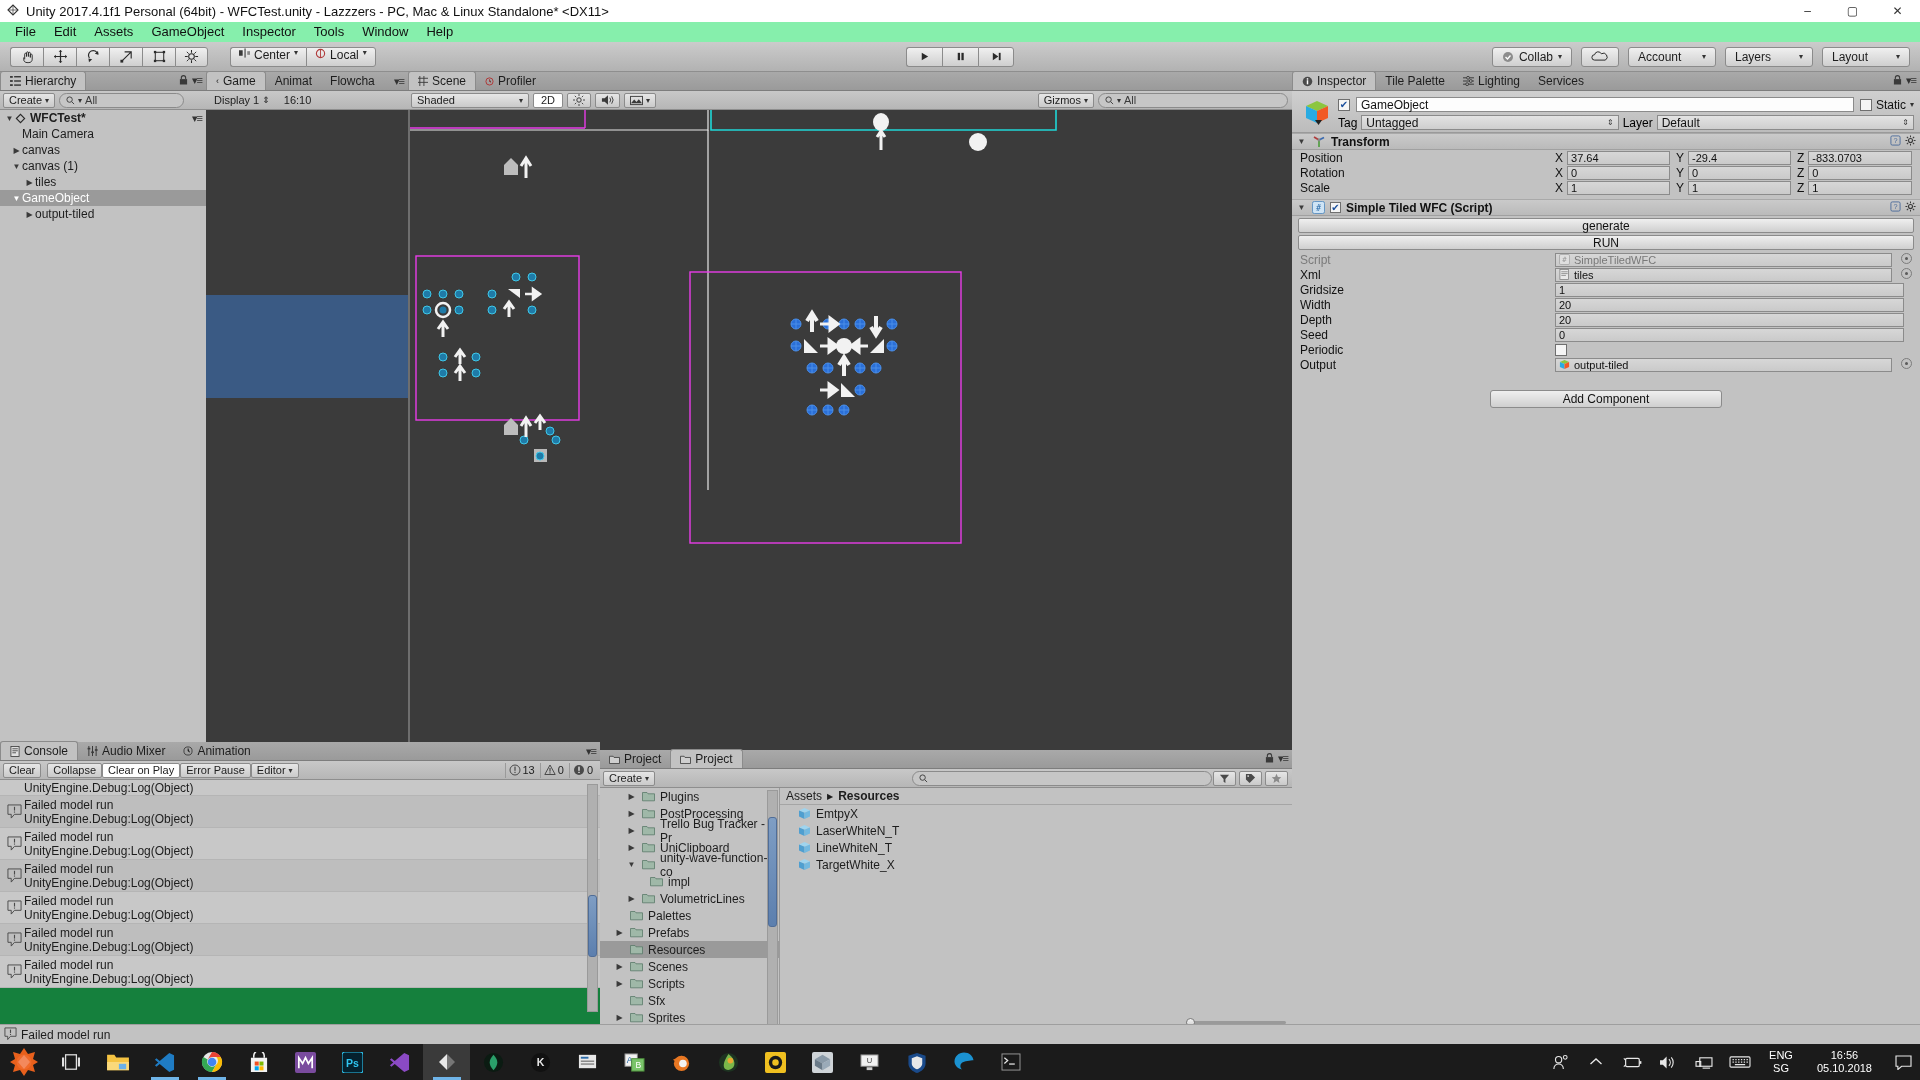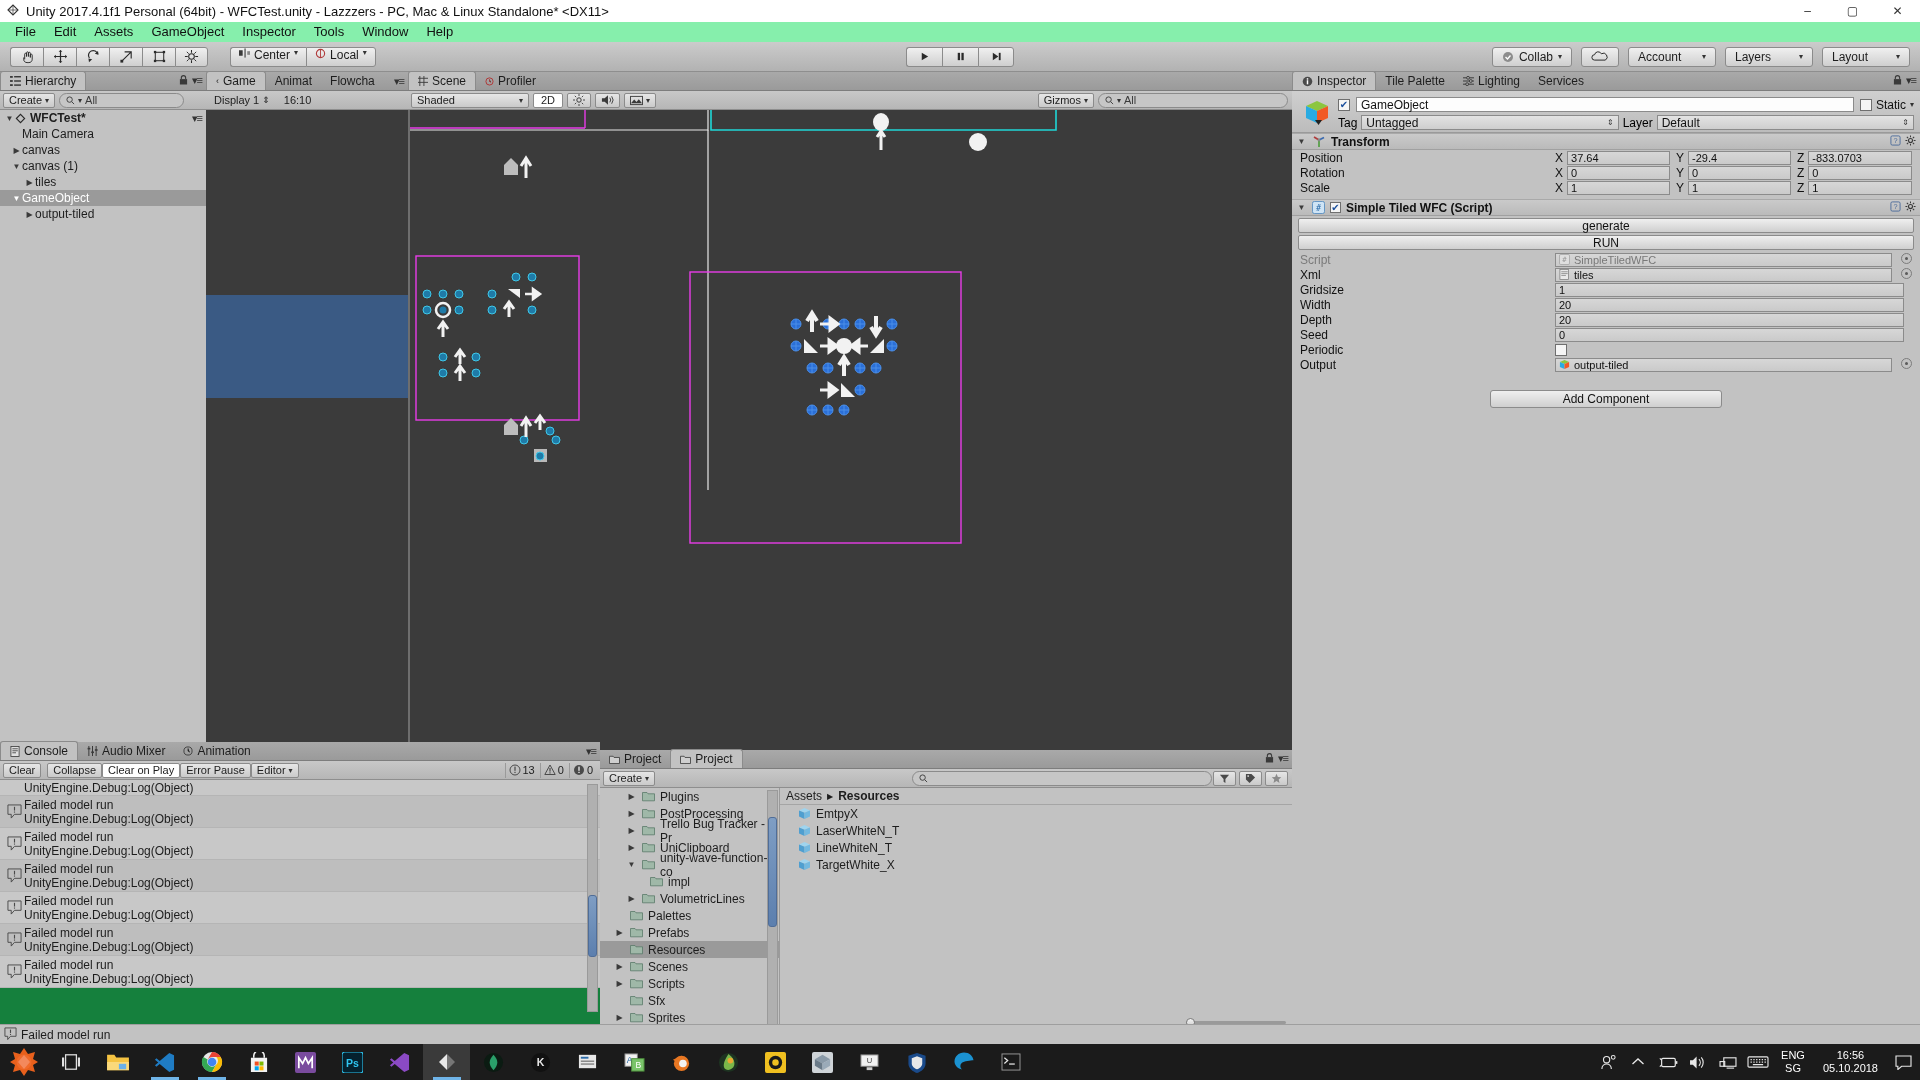--- a/index.html
+++ b/index.html
@@ -214,21 +214,21 @@
   .pj-slider .track { height: 3px; background: #9a9a9a; width: 100%; border-radius: 2px; }
   .pj-slider .knob { position: absolute; left: 0; width: 9px; height: 9px; border-radius: 50%;
                      background: linear-gradient(#f2f2f2,#d0d0d0); border: 1px solid #7c7c7c; }
 
   
   .taskbar { position: absolute; left: 0; top: 1044px; width: 1920px; height: 36px; background: #1b1b1b;
              display: flex; align-items: center; }
   .tbitem { width: 47px; height: 36px; display: flex; align-items: center; justify-content: center; position: relative; }
   .tbitem.active { background: #3a3a3a; }
   .tbitem .underline { position: absolute; bottom: 0; width: 28px; height: 3px; background: #6fb4e8; }
-  .tray { position: absolute; right: 0; display: flex; align-items: center; height: 36px; gap: 4px; padding-right: 4px; }
+  .tray { position: absolute; right: 0; display: flex; align-items: center; height: 36px; gap: 10px; padding-right: 4px; }
   .trayicon { width: 26px; height: 36px; display: flex; align-items: center; justify-content: center; color: #e8e8e8; }
   .trayclock { color: #fff; font-size: 11px; line-height: 13px; text-align: center; padding: 0 8px; }
   .traylang { color: #fff; font-size: 11px; line-height: 13px; text-align: center; padding: 0 6px; }
   .startbtn { width: 47px; height: 36px; display: flex; align-items: center; justify-content: center; }
 
   .gz { position: absolute; }
 </style>
 </head>
 <body>
 

